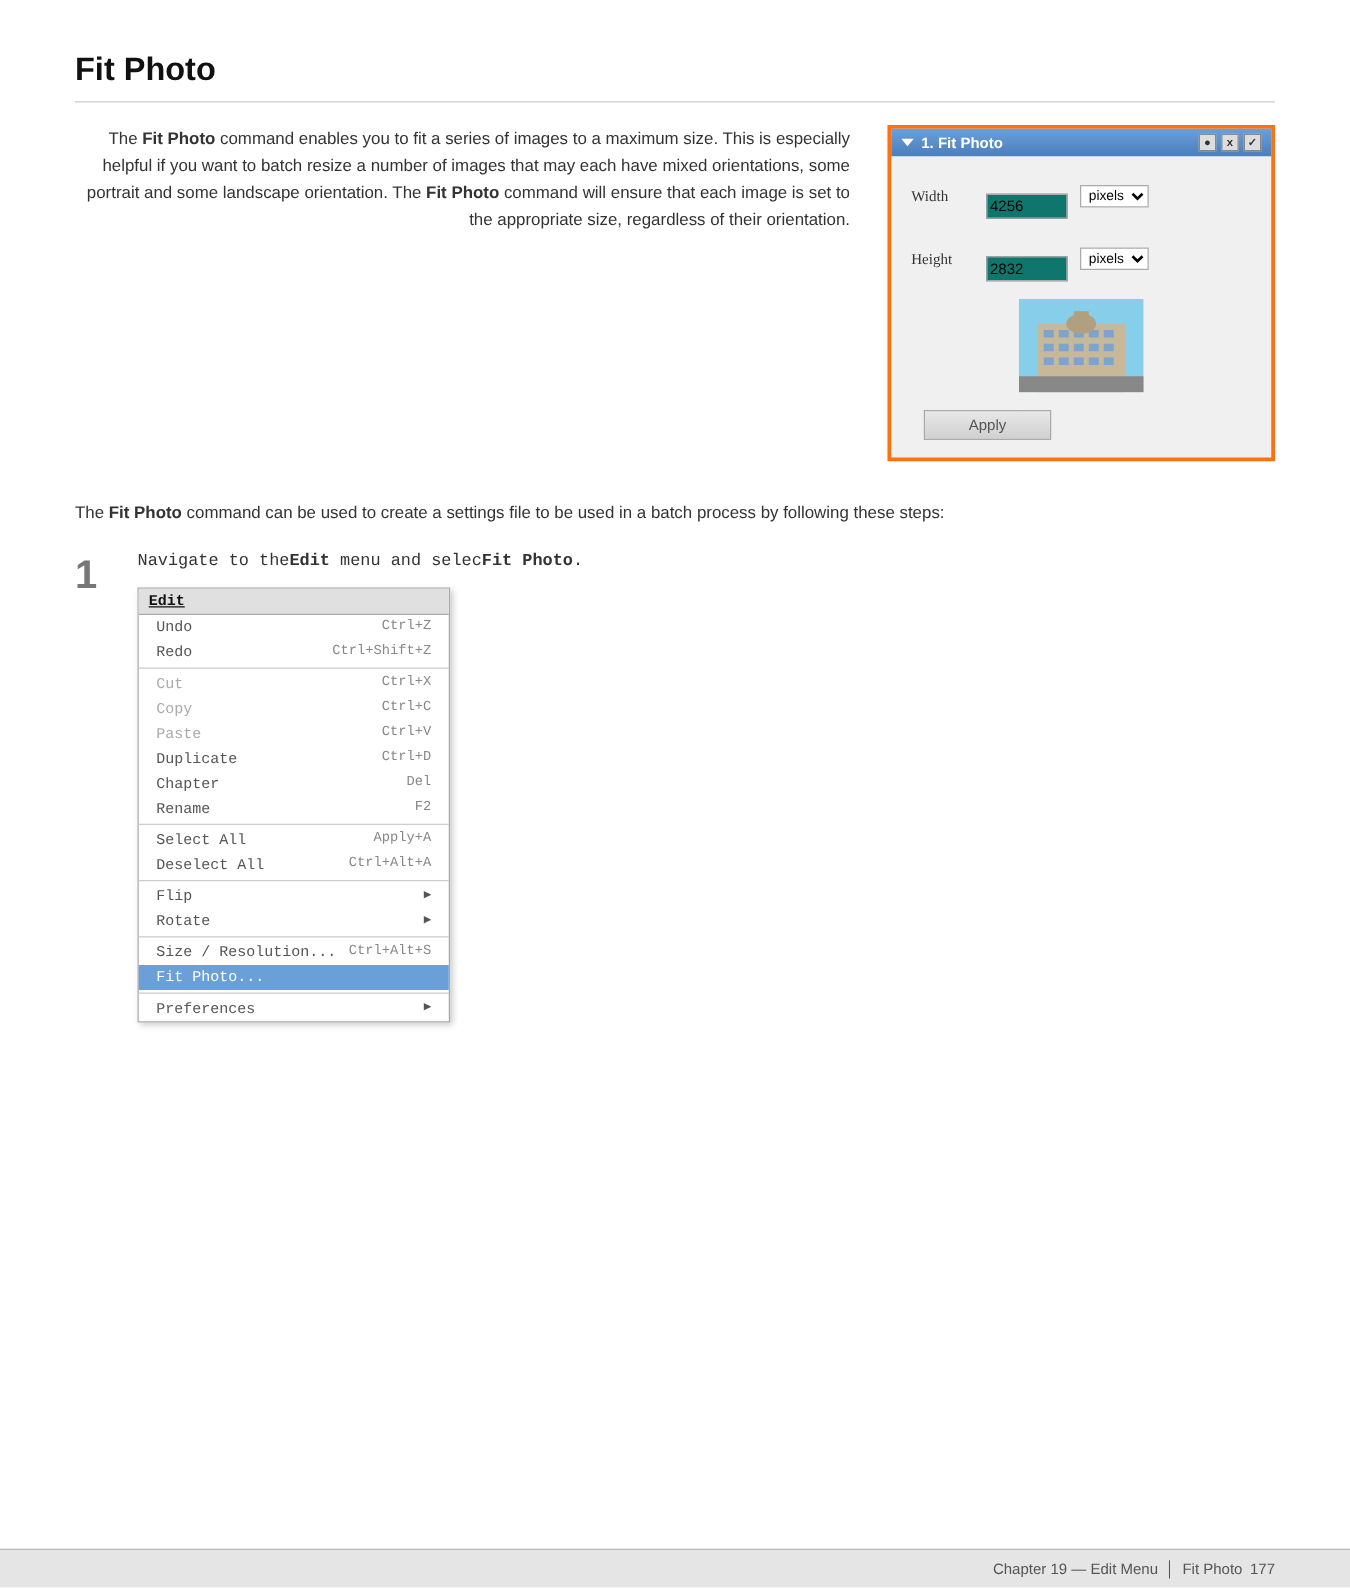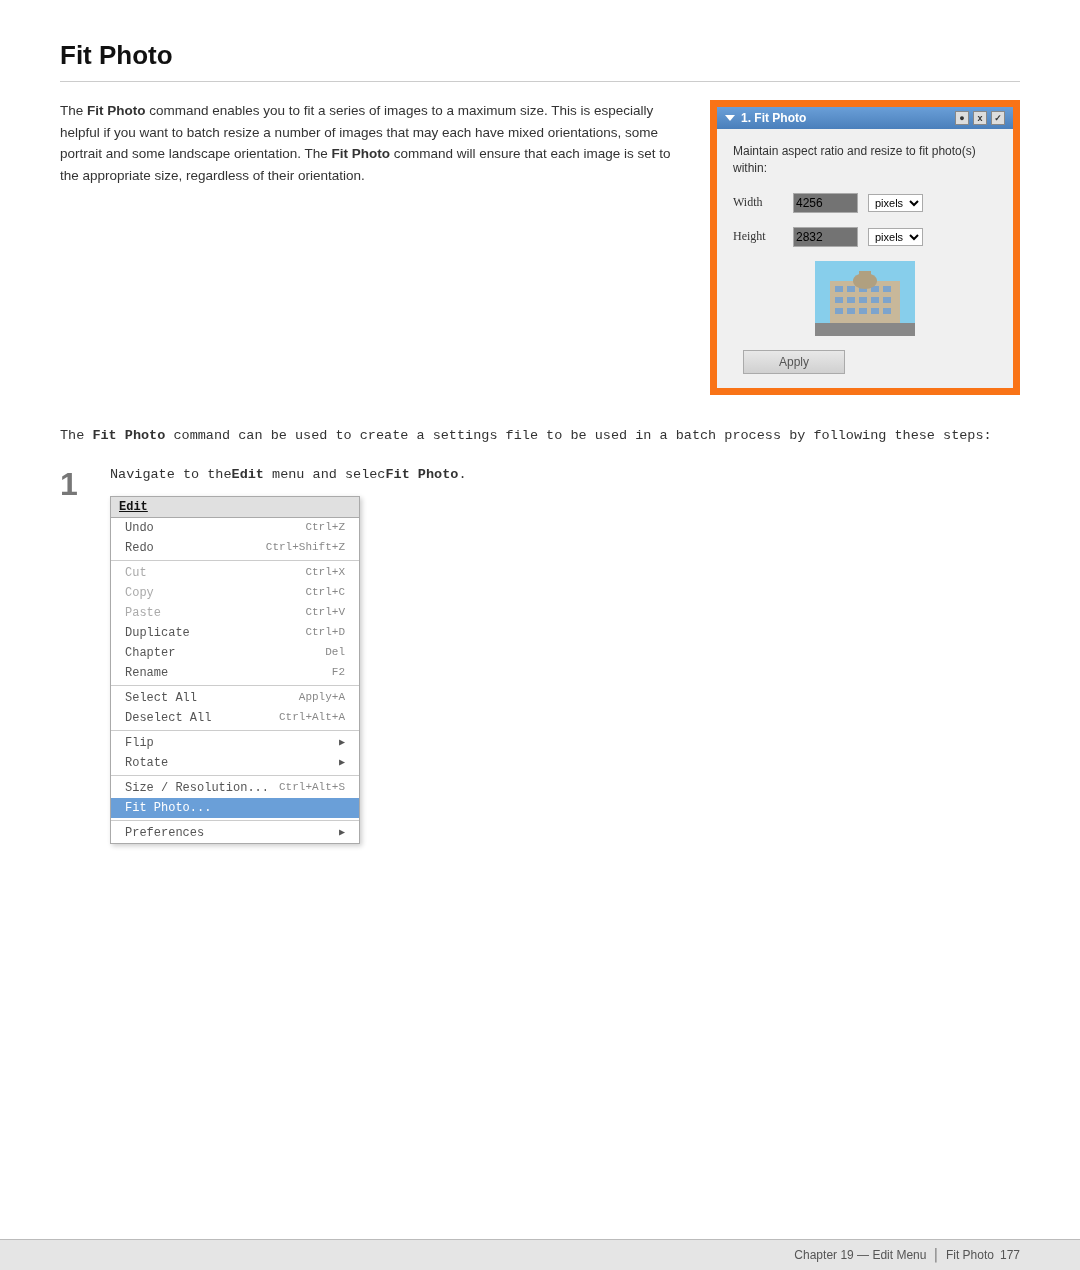--- a/index.html
+++ b/index.html
@@ -31,31 +31,32 @@
       display: flex;
       gap: 30px;
       margin-bottom: 30px;
     }
 
     .description {
       flex: 1;
       font-size: 13.5px;
       line-height: 1.6;
       color: #333;
+      text-align: right;
     }
 
     .description b {
       font-weight: bold;
     }
 
     
     .dialog-panel {
       width: 310px;
       flex-shrink: 0;
-      border: 7px solid #f97316;
+      border: 3px solid #f97316;
       background: #f0f0f0;
       font-size: 12px;
     }
 
     .dialog-titlebar {
       background: linear-gradient(to bottom, #6a9fd8, #4a7fbb);
       color: #fff;
       font-size: 12px;
       font-weight: bold;
       padding: 4px 8px;
@@ -119,23 +120,24 @@
     .dialog-label {
       width: 50px;
       font-size: 12px;
       color: #333;
       font-family: Liberation Serif, serif;
     }
 
     .dialog-input {
       width: 65px;
       border: 1px solid #aaa;
-      background: #737373;
+      background: #0f766e;
       padding: 2px 2px;
       font-size: 12px;
+      margin-top: 16px;
     }
 
     .dialog-select {
       border: 1px solid #aaa;
       background: #fff;
       font-size: 11px;
       padding: 1px 2px;
     }
 
     .image-preview {
@@ -161,21 +163,20 @@
     
     .steps-section {
       margin-top: 10px;
     }
 
     .steps-intro {
       font-size: 13.5px;
       line-height: 1.6;
       color: #333;
       margin-bottom: 18px;
-      font-family: Liberation Mono, monospace;
     }
 
     .steps-intro b {
       font-weight: bold;
     }
 
     .step-row {
       display: flex;
       gap: 20px;
       align-items: flex-start;
@@ -300,21 +301,20 @@
           <span class="triangle-icon"></span>
           <span>1. Fit Photo</span>
         </div>
         <div class="dialog-controls">
           <div class="dialog-btn">●</div>
           <div class="dialog-btn">x</div>
           <div class="dialog-btn">✓</div>
         </div>
       </div>
       <div class="dialog-content">
-        <p class="dialog-subtitle">Maintain aspect ratio and resize to fit photo(s) within:</p>
 
         <div class="dialog-row">
           <span class="dialog-label">Width</span>
           <input class="dialog-input" type="text" value="4256" style="">
           <select class="dialog-select">
             <option>pixels</option>
           </select>
         </div>
 
         <div class="dialog-row">

